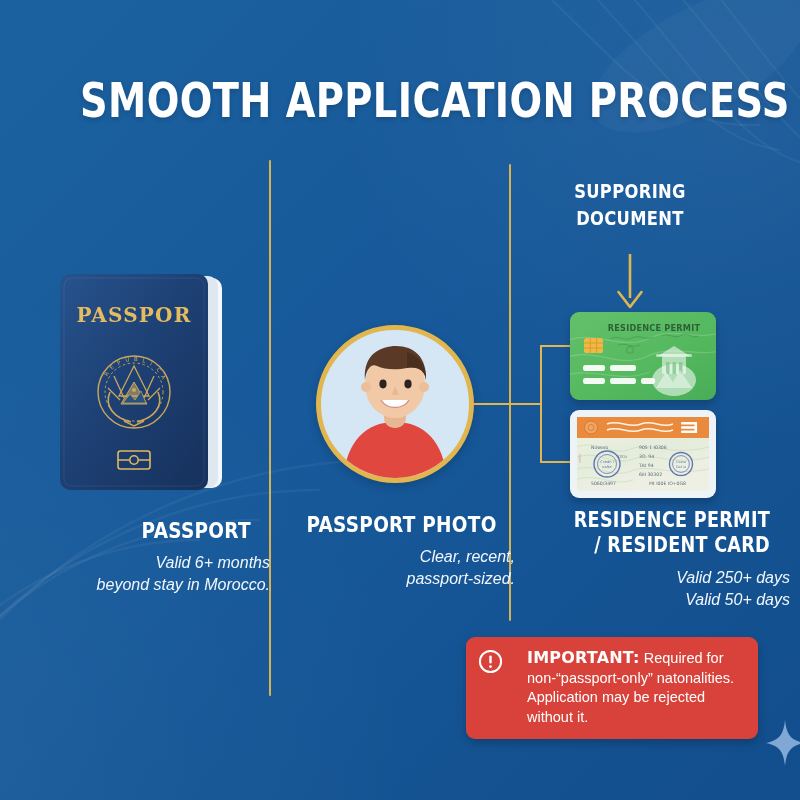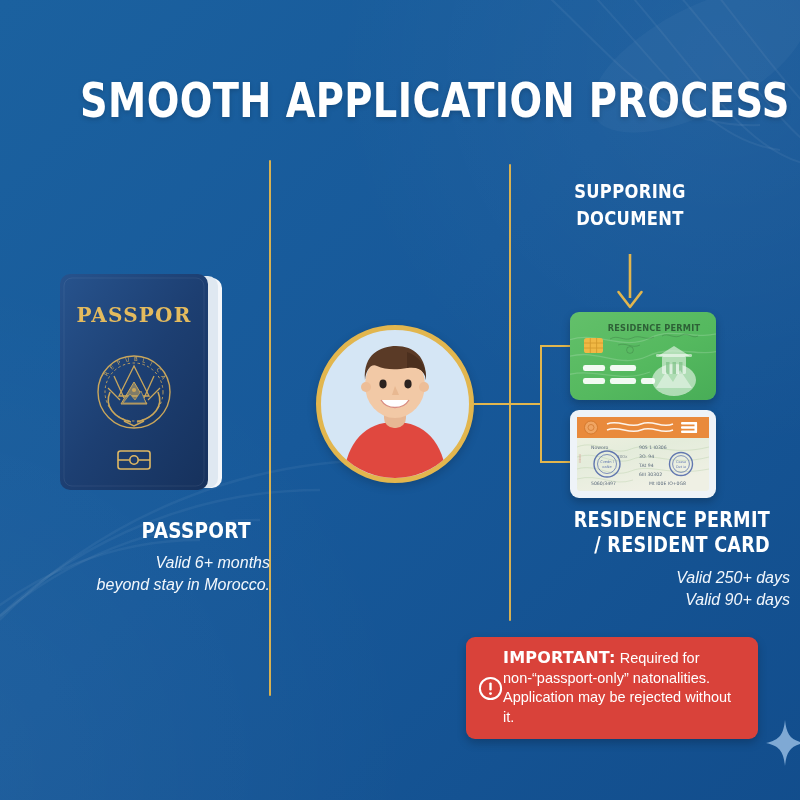--- a/index.html
+++ b/index.html
@@ -92,21 +92,21 @@
   #cap-permit h3{font-size:21px;line-height:25px;}
 
   
   .important{
     position:absolute;left:466px;top:637px;width:292px;
     background:#d9423a;border-radius:9px;
     padding:11px 12px 12px 12px;box-sizing:border-box;
     box-shadow:0 4px 10px rgba(0,0,0,.22);
     color:#fff;
   }
-  .important .row{display:flex;align-items:center;gap:0;}
+  .important .row{display:flex;align-items:flex-start;gap:24px;}
   .warn-icon{flex:0 0 auto;margin-top:1px;}
   .important .txt{font-size:14.5px;line-height:19.5px;}
   .important .txt b{
     font-family:"DejaVu Sans",sans-serif;font-weight:700;font-size:16px;
     letter-spacing:.2px;
   }
 
   
   .sparkle{position:absolute;right:36px;bottom:34px;width:38px;height:46px;}
 </style>
@@ -351,28 +351,33 @@
       </g>
     </svg>
   </div>
 
   <div class="cap" id="cap-passport">
     <h3>PASSPORT</h3>
     <p style="white-space:pre-line">Valid 6+ months
 beyond stay in Morocco.</p>
   </div>
 
+  <div class="cap" id="cap-photo">
+    <h3>PASSPORT PHOTO</h3>
+    <p style="white-space:pre-line">Clear, recent,
+passport-sized.</p>
+  </div>
 
   <div class="cap" id="cap-permit">
     <h3>
       <span>RESIDENCE PERMIT</span><br>
       <span>/ RESIDENT CARD</span>
     </h3>
     <p>Valid 250+ days</p>
-    <p>Valid 90+ days</p>
+    <p>Valid 50+ days</p>
   </div>
 
   <div class="important">
     <div class="row">
       <svg class="warn-icon" width="25" height="25" viewBox="0 0 25 25">
         <circle cx="12.5" cy="12.5" r="10.6" fill="none" stroke="#ffffff" stroke-width="2"></circle>
         <rect x="11.3" y="6.4" width="2.4" height="8" rx="1.2" fill="#ffffff"></rect>
         <circle cx="12.5" cy="17.6" r="1.45" fill="#ffffff"></circle>
       </svg>
       <div class="txt">

